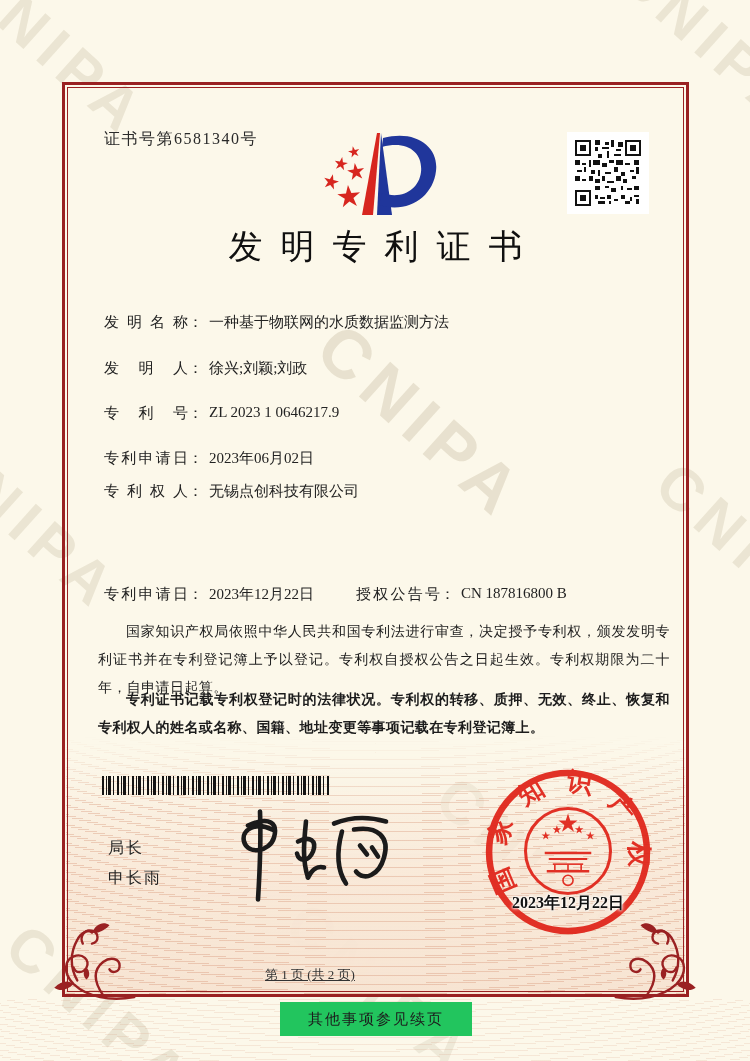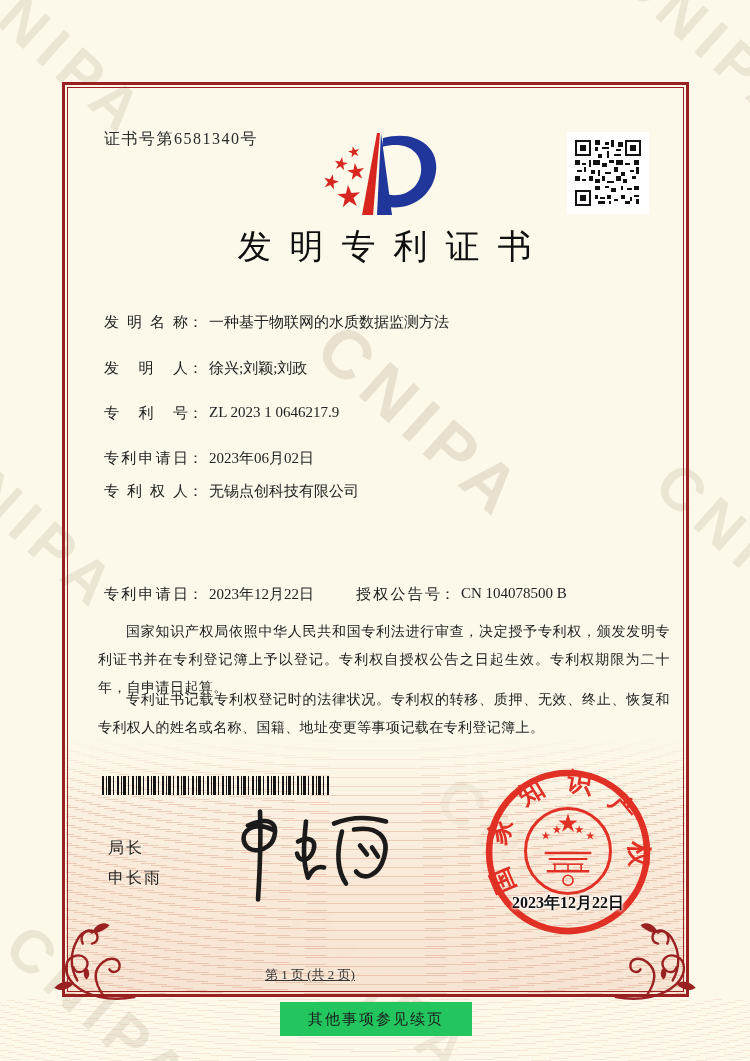--- a/index.html
+++ b/index.html
@@ -40,34 +40,34 @@
   .fl-left{left:46px;top:916px;}
   .fl-right{left:612px;top:916px;transform:scaleX(-1);}
 
   
   .content{position:absolute;inset:0;z-index:4;color:#1f1f1f;}
   .cert-no{position:absolute;left:104px;top:129px;font-size:16px;letter-spacing:1.5px;color:#2a2a2a;}
   .logo{position:absolute;left:318px;top:131px;width:124px;height:88px;}
   .qr-box{position:absolute;left:567px;top:132px;width:82px;height:82px;background:#fff;}
   .qr-box svg{position:absolute;left:8px;top:8px;}
   .title{position:absolute;left:62px;top:224px;width:627px;text-align:center;
-         font-size:34px;letter-spacing:18px;padding-left:18px;box-sizing:border-box;color:#101010;margin-left:9px;}
+         font-size:34px;letter-spacing:18px;padding-left:18px;box-sizing:border-box;color:#101010;}
 
   .frow{position:absolute;left:104px;font-size:15px;color:#222;white-space:nowrap;}
   .flabel{display:inline-block;width:84px;text-align:justify;text-align-last:justify;vertical-align:top;}
   .fcolon{display:inline-block;vertical-align:top;}
   .fvalue{display:inline-block;margin-left:6px;vertical-align:top;}
   .r1{top:313px;} .r2{top:359px;} .r3{top:404px;} .r4{top:449px;} .r5{top:482px;}
   .r6{top:538px;} .r7{top:585px;}
   .addr .fvalue{white-space:normal;width:376px;line-height:23px;}
   .pair2{position:absolute;left:252px;top:0;}
 
   .para{position:absolute;left:98px;width:572px;font-size:14px;line-height:28px;
         text-align:justify;text-indent:2em;letter-spacing:.4px;color:#1c1c1c;}
-  .p1{top:618px;font-family:Liberation Serif, serif;} .p2{top:686px;}
+  .p1{top:618px;font-family:Liberation Serif, serif;} .p2{top:686px;font-weight:bold;}
 
   .barcode{position:absolute;left:102px;top:776px;width:229px;height:19px;
     background:repeating-linear-gradient(90deg,
       #141414 0 2px, rgba(0,0,0,0) 2px 4px,
       #141414 4px 5px, rgba(0,0,0,0) 5px 6px,
       #141414 6px 9px, rgba(0,0,0,0) 9px 11px,
       #141414 11px 12px, rgba(0,0,0,0) 12px 15px);}
 
   .director{position:absolute;left:108px;font-family:"Liberation Sans","DejaVu Sans",sans-serif;
             font-size:16px;letter-spacing:2px;color:#242424;}
@@ -233,21 +233,21 @@
     </div>
     <div class="frow r4">
       <span class="flabel">专利申请日</span><span class="fcolon">：</span><span class="fvalue">2023年06月02日</span>
     </div>
     <div class="frow r5">
       <span class="flabel">专利权人</span><span class="fcolon">：</span><span class="fvalue">无锡点创科技有限公司</span>
     </div>
     <div class="frow r7">
       <span class="flabel">专利申请日</span><span class="fcolon">：</span><span class="fvalue">2023年12月22日</span>
       <span class="pair2">
-        <span class="flabel">授权公告号</span><span class="fcolon">：</span><span class="fvalue">CN 104078500 B</span>
+        <span class="flabel">授权公告号</span><span class="fcolon">：</span><span class="fvalue">CN 187816800 B</span>
       </span>
     </div>
 
     <div class="para p1">国家知识产权局依照中华人民共和国专利法进行审查，决定授予专利权，颁发发明专利证书并在专利登记簿上予以登记。专利权自授权公告之日起生效。专利权期限为二十年，自申请日起算。</div>
     <div class="para p2">专利证书记载专利权登记时的法律状况。专利权的转移、质押、无效、终止、恢复和专利权人的姓名或名称、国籍、地址变更等事项记载在专利登记簿上。</div>
 
     <div class="barcode"></div>
 
     <div class="director d1">局长</div>
     <div class="director d2">申长雨</div>

